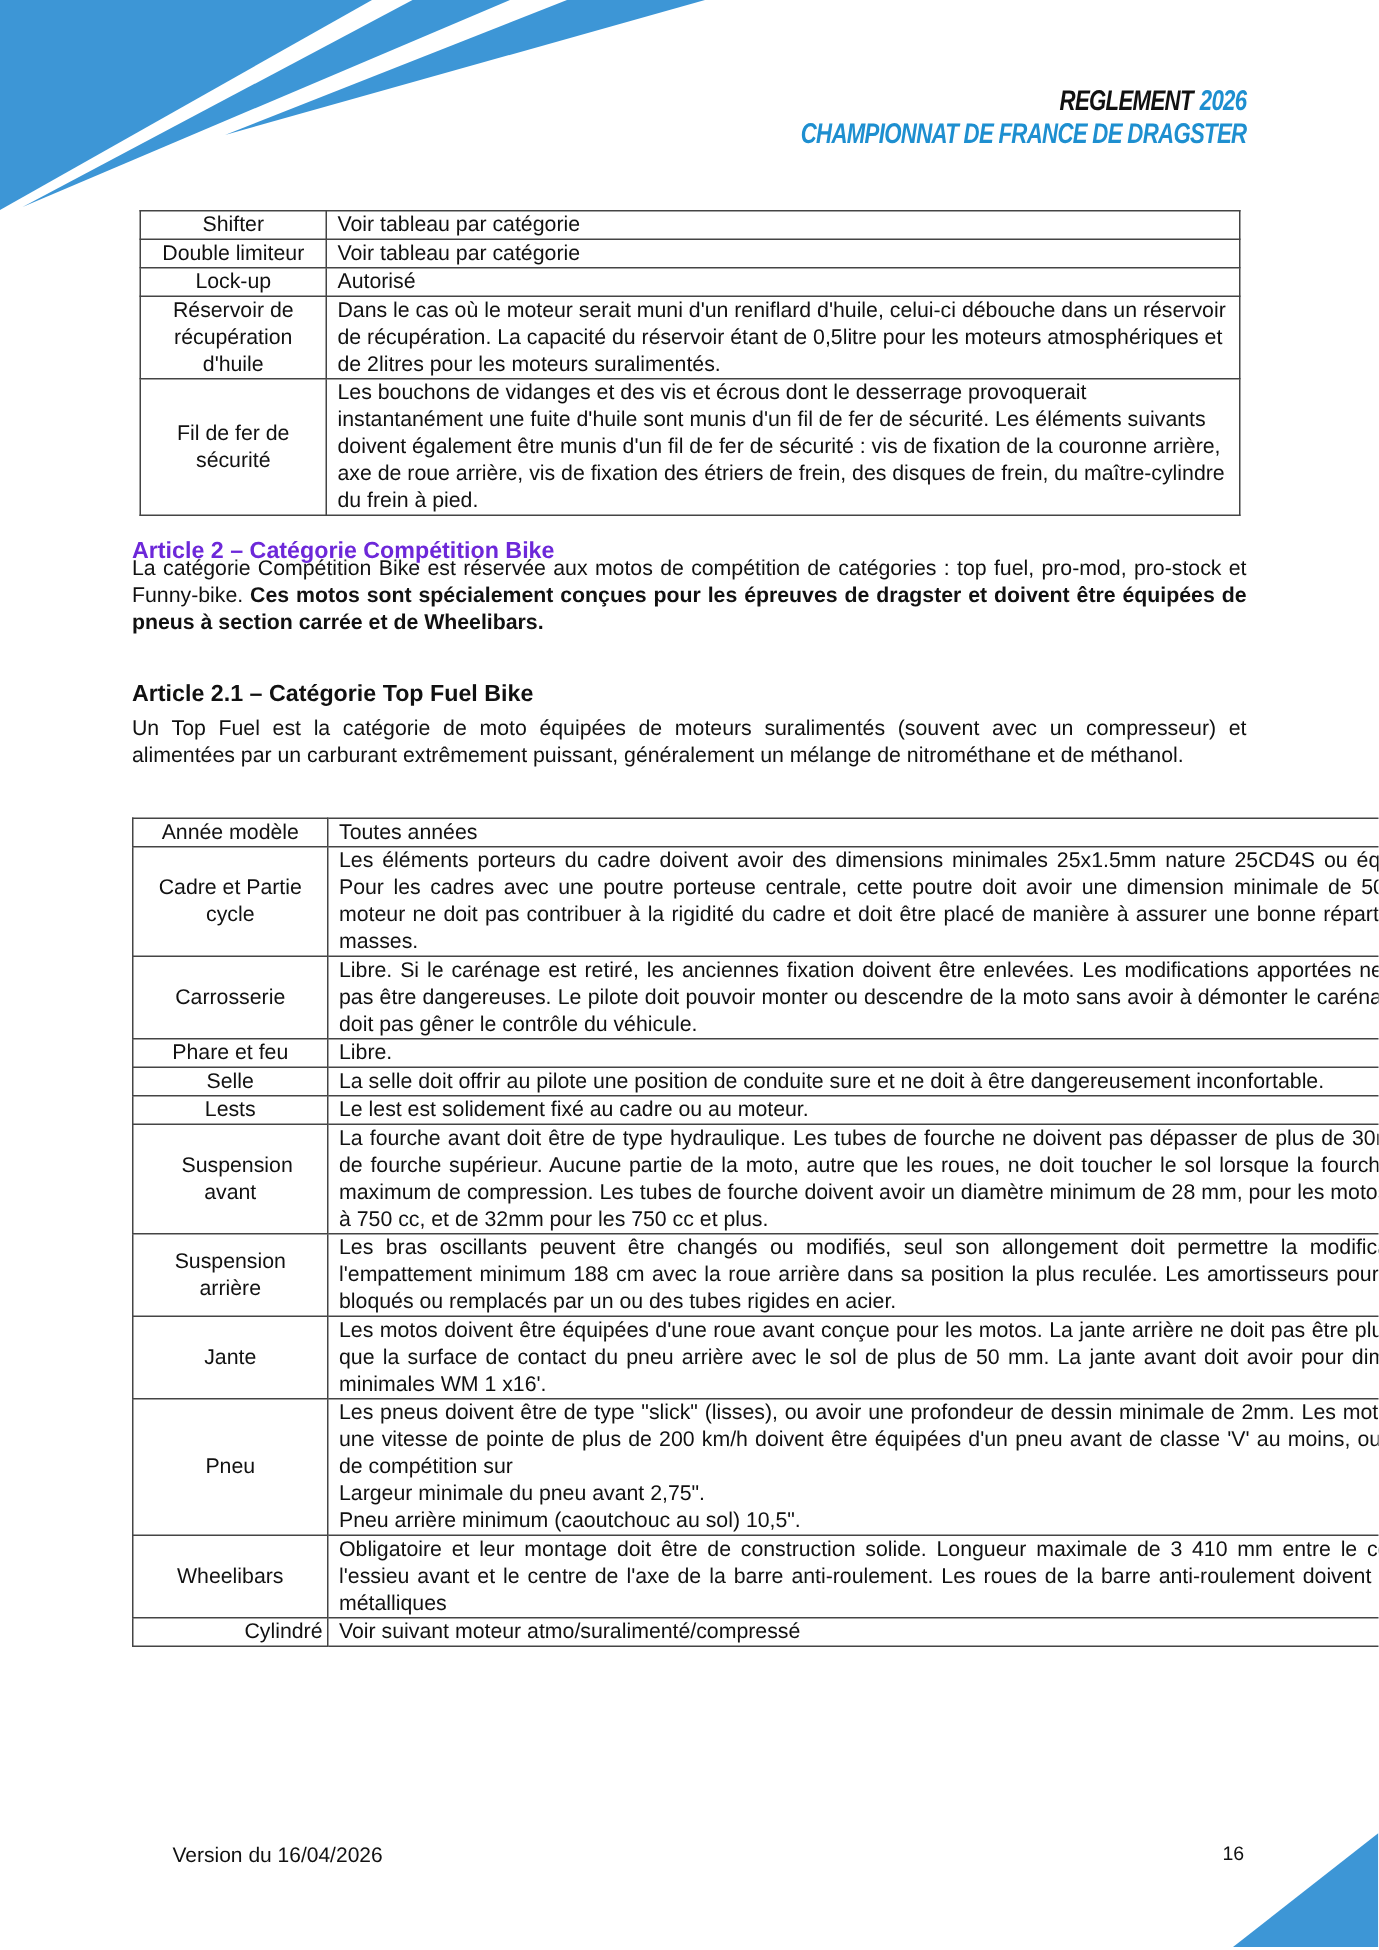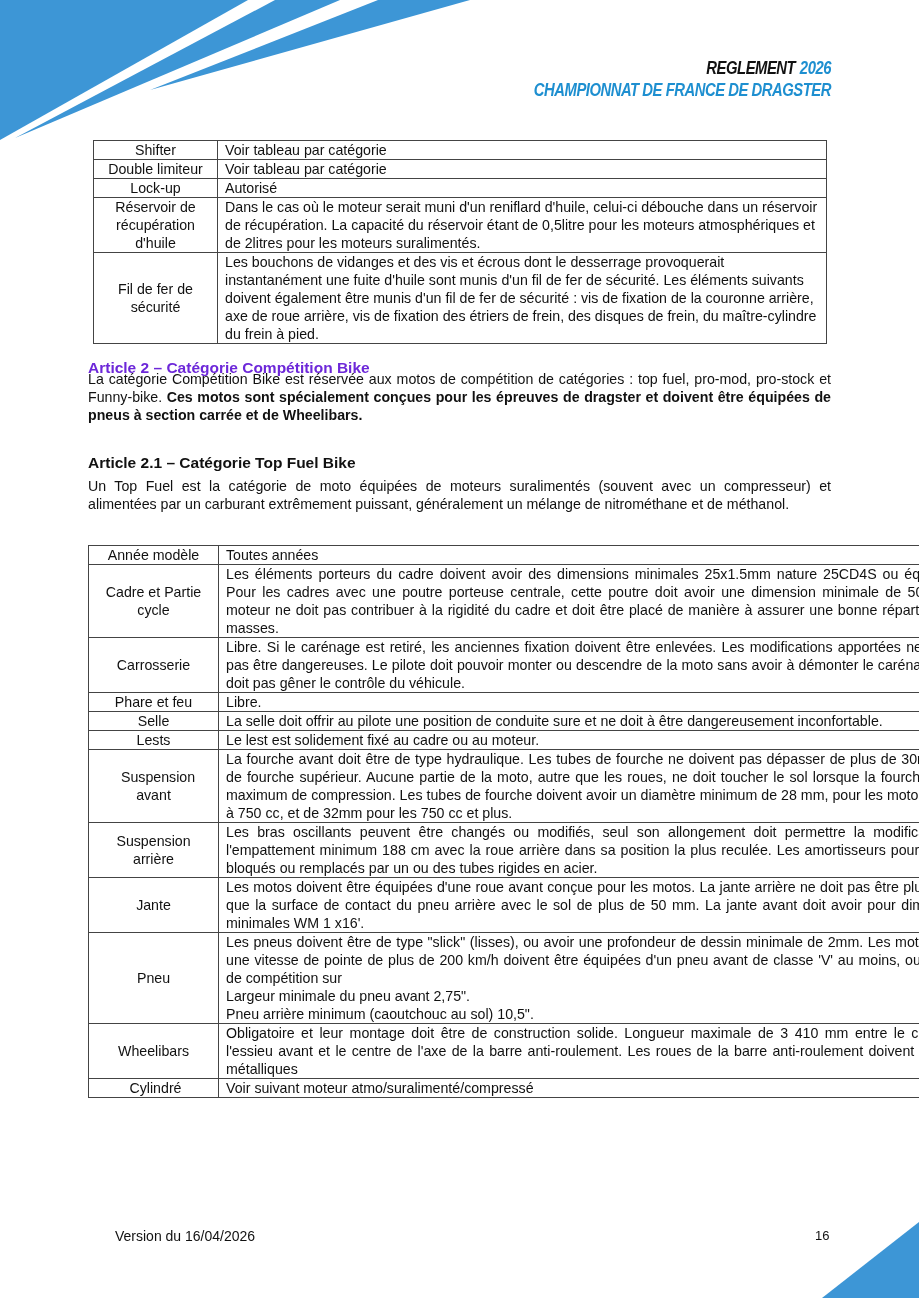--- a/index.html
+++ b/index.html
@@ -18,21 +18,21 @@
   .header-title .line1 { font-size: 19px; color: #111111; }
   .header-title .line1 .year { color: #1e8fd0; margin-left: 6px; }
   .header-title .line2 { font-size: 19px; color: #1e8fd0; }
 
   table.spec {
     position: absolute; border-collapse: collapse; table-layout: fixed;
     font-size: 14.2px; line-height: 18px;
   }
   table.spec td { border: 1px solid #444444; padding: 0 6px 0 7px; vertical-align: middle; }
   table.spec td.label { text-align: center; padding: 0 3px; margin-left: 14px; }
-  table.spec td.label.left { text-align: center; padding-left: 7px; }
+  table.spec td.label.left { text-align: right; padding-left: 7px; }
   table.spec td.value.just { text-align: justify; border-radius: 27px; }
 
   #table1 { left: 93px; top: 140px; width: 734px; }
   #table1 col.c1 { width: 124px; }
   #table2 { left: 88px; top: 545px; width: 892px; }
   #table2 col.c1 { width: 130px; }
 
   .article-heading {
     position: absolute; left: 88px; font-weight: bold; font-size: 15.5px;
   }

